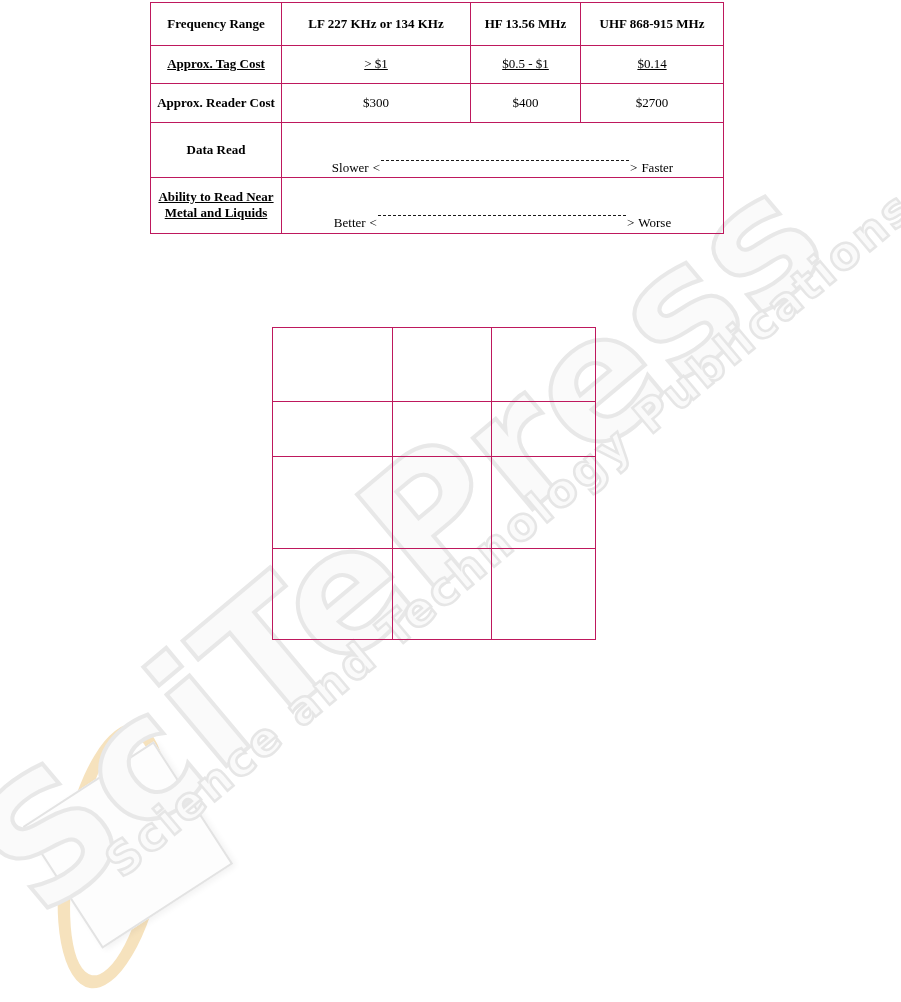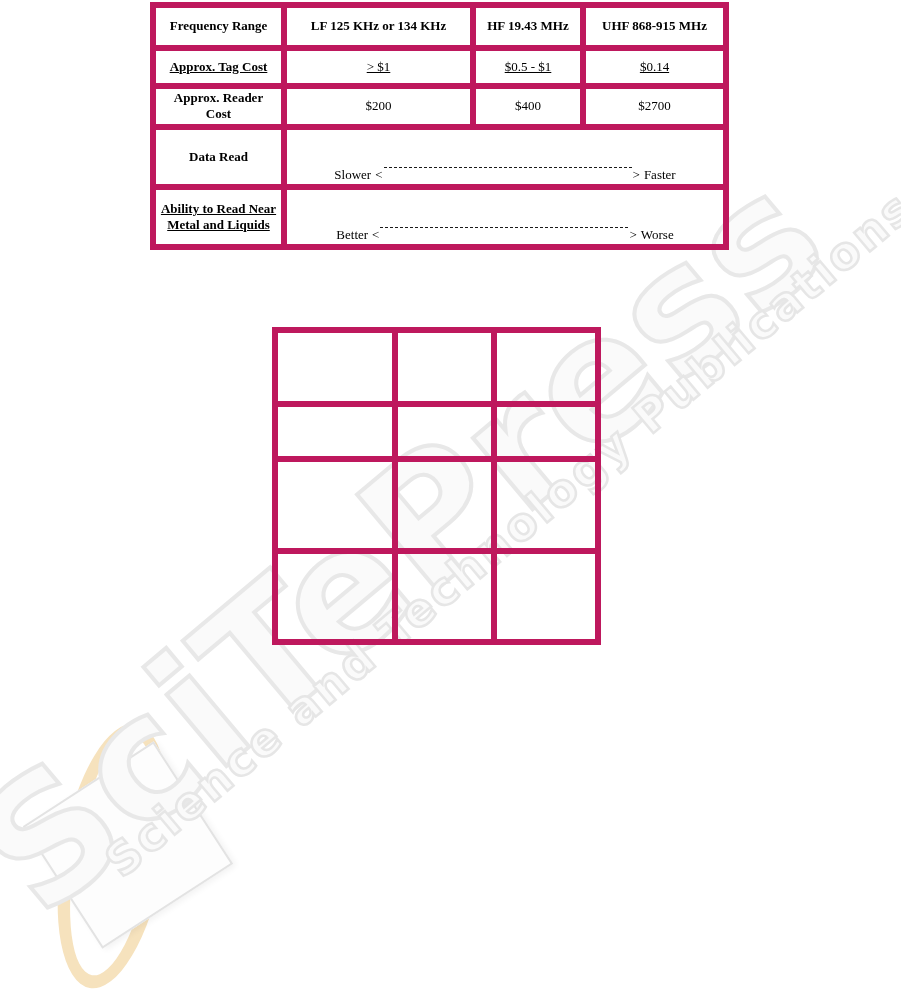--- a/index.html
+++ b/index.html
@@ -71,21 +71,21 @@
 
   
   table {
     position: absolute;
     z-index: 1;
     border-collapse: collapse;
     table-layout: fixed;
     background: transparent;
   }
   td, th {
-    border: 6px solid #be185d;
+    border: 1px solid #be185d;
     text-align: center;
     vertical-align: middle;
     padding: 1px 4px;
     font-size: 13px;
     line-height: 1.25;
     color: #000000;
     overflow: hidden;
   }
   .t1 { left: 150px; top: 2px; width: 573px; }
   .t1 th, .t1 .label { font-weight: bold; }
@@ -129,33 +129,33 @@
   <table class="t1">
     <colgroup>
       <col style="width:131px">
         <col style="width:189px">
         <col style="width:110px">
         <col style="width:143px">
     </colgroup>
     <tbody>
       <tr class="r-h">
         <th>Frequency Range</th>
-        <th>LF 125 KHz or 134 KHz</th>
-        <th>HF 19.43 MHz</th>
+        <th>LF 227 KHz or 134 KHz</th>
+        <th>HF 13.56 MHz</th>
         <th>UHF 868-915 MHz</th>
       </tr>
       <tr class="r-38">
         <td class="label">Approx. Tag Cost</td>
         <td>&gt; $1</td>
         <td>$0.5 - $1</td>
         <td>$0.14</td>
       </tr>
       <tr class="r-39">
         <td class="label">Approx. Reader Cost</td>
-        <td>$200</td>
+        <td>$300</td>
         <td>$400</td>
         <td>$2700</td>
       </tr>
       <tr class="r-37">
         <td class="label">Data Read</td>
         <td colspan="3">
           <span class="arrow-wrap">
             <span class="word">Slower</span>
             <span class="glyph">&lt;</span>
             <span class="dash-line"></span>

